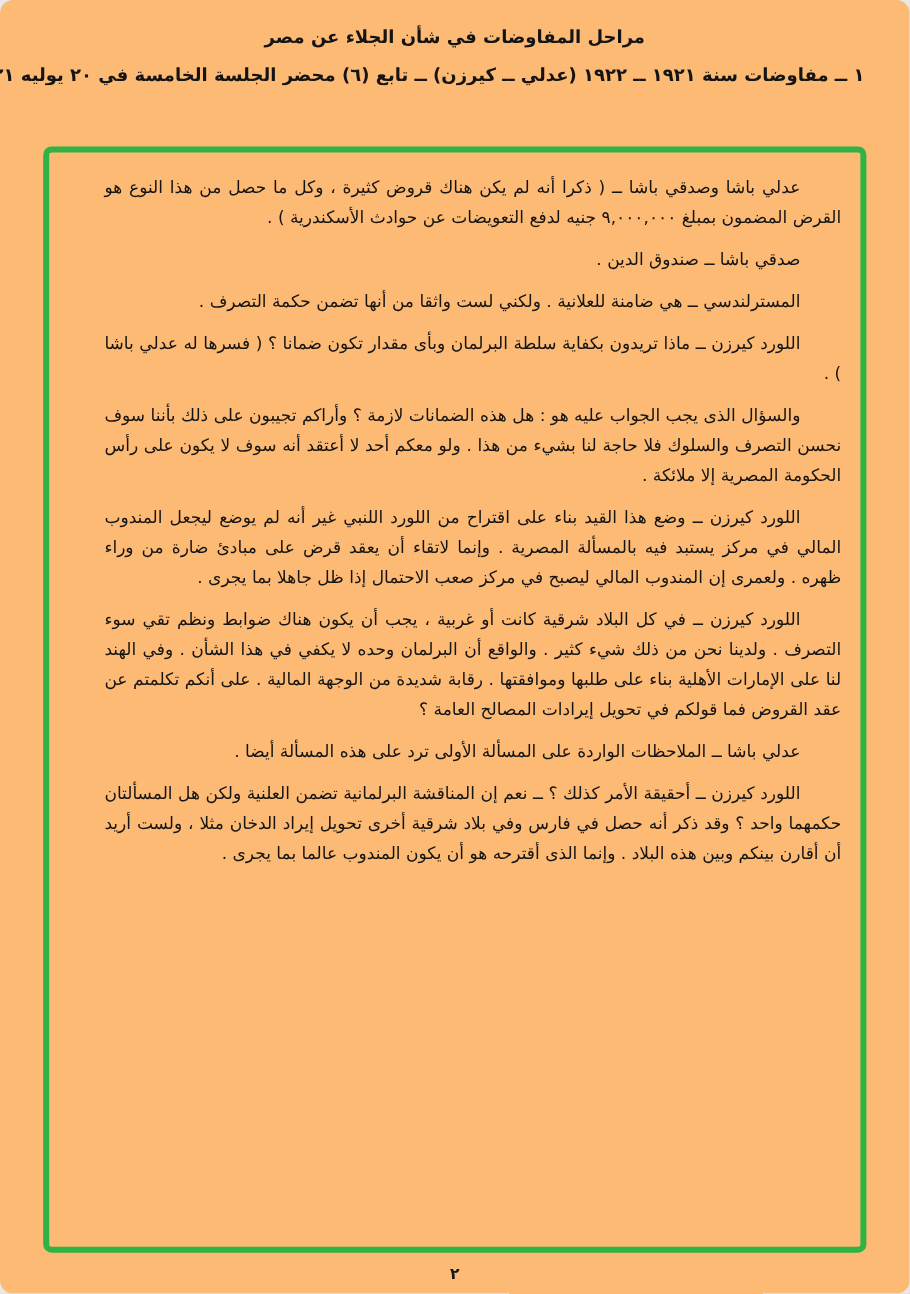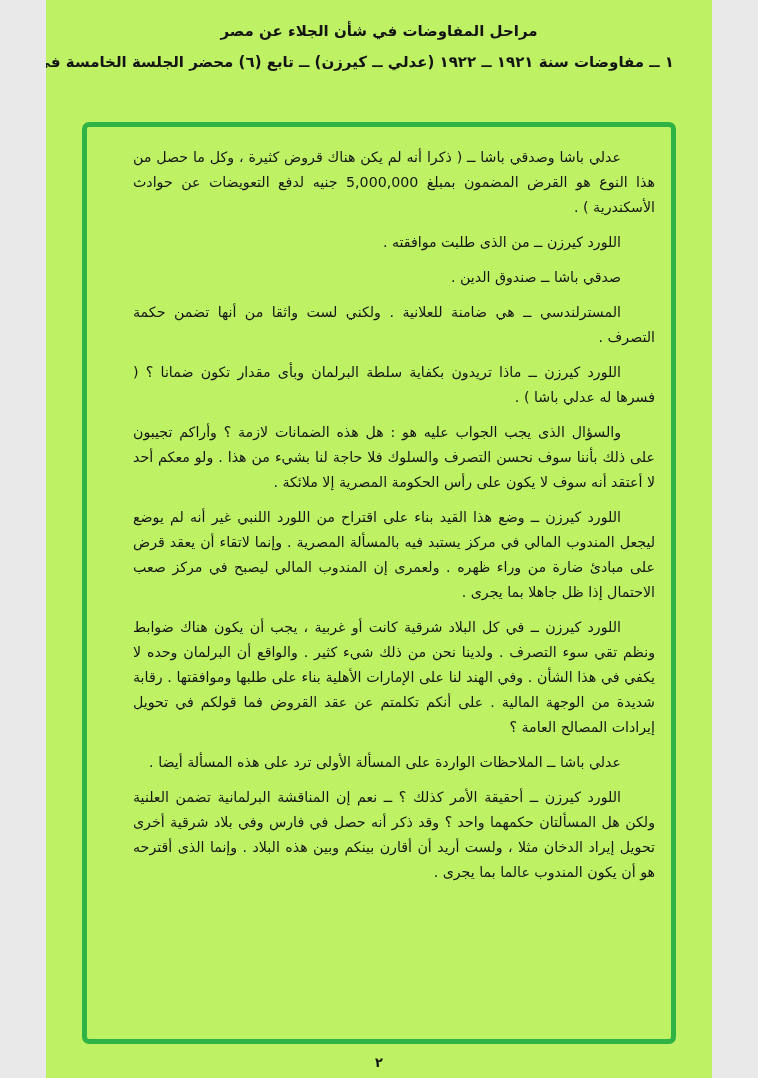--- a/index.html
+++ b/index.html
@@ -1,24 +1,25 @@
 <!DOCTYPE html>
 <html lang="ar" dir="rtl"><head>
 <meta charset="utf-8">
 <style>
   html,body{margin:0;padding:0;background:#e9e9e9;}
   .page{
     position:relative;
-    width:666px;height:1078px;
+    width:758px;height:1078px;
     margin:0 auto;
-    background:#bef264;
+    background:#fdba74;
     font-family:"DejaVu Sans",sans-serif;
     color:#141414;
     overflow:hidden;
     direction:rtl;
+    border-radius:11px;
   }
   .header{text-align:center;padding-top:22px;}
   .header-title{
     font-weight:bold;
     font-size:15px;
   }
   .header-line1{
     font-weight:bold;
     font-size:15px;
     margin-top:13px;
@@ -67,22 +68,21 @@
 
 <div class="page">
 
   <div class="header">
     <div class="header-title">مراحل المفاوضات في شأن الجلاء عن مصر</div>
     <div class="header-line1">١ ــ مفاوضات سنة ١٩٢١ ــ ١٩٢٢ (عدلي ــ كيرزن) ــ تابع (٦) محضر الجلسة الخامسة في ٢٠ يوليه ١٩٢١</div>
   </div>
 
   <div class="green-box">
     <div class="body-text">
-      <p class="para">عدلي باشا وصدقي باشا ــ ( ذكرا أنه لم يكن هناك قروض كثيرة ، وكل ما حصل من هذا النوع هو القرض المضمون بمبلغ 5,000,000 جنيه لدفع التعويضات عن حوادث الأسكندرية ) .</p>
-      <p class="para">اللورد كيرزن ــ من الذى طلبت موافقته .</p>
+      <p class="para">عدلي باشا وصدقي باشا ــ ( ذكرا أنه لم يكن هناك قروض كثيرة ، وكل ما حصل من هذا النوع هو القرض المضمون بمبلغ ٩,٠٠٠,٠٠٠ جنيه لدفع التعويضات عن حوادث الأسكندرية ) .</p>
       <p class="para">صدقي باشا ــ صندوق الدين .</p>
       <p class="para">المسترلندسي ــ هي ضامنة للعلانية . ولكني لست واثقا من أنها تضمن حكمة التصرف .</p>
       <p class="para">اللورد كيرزن ــ ماذا تريدون بكفاية سلطة البرلمان وبأى مقدار تكون ضمانا ؟ ( فسرها له عدلي باشا ) .</p>
       <p class="para">والسؤال الذى يجب الجواب عليه هو : هل هذه الضمانات لازمة ؟ وأراكم تجيبون على ذلك بأننا سوف نحسن التصرف والسلوك فلا حاجة لنا بشيء من هذا . ولو معكم أحد لا أعتقد أنه سوف لا يكون على رأس الحكومة المصرية إلا ملائكة .</p>
       <p class="para">اللورد كيرزن ــ وضع هذا القيد بناء على اقتراح من اللورد اللنبي غير أنه لم يوضع ليجعل المندوب المالي في مركز يستبد فيه بالمسألة المصرية . وإنما لاتقاء أن يعقد قرض على مبادئ ضارة من وراء ظهره . ولعمرى إن المندوب المالي ليصبح في مركز صعب الاحتمال إذا ظل جاهلا بما يجرى .</p>
       <p class="para">اللورد كيرزن ــ في كل البلاد شرقية كانت أو غربية ، يجب أن يكون هناك ضوابط ونظم تقي سوء التصرف . ولدينا نحن من ذلك شيء كثير . والواقع أن البرلمان وحده لا يكفي في هذا الشأن . وفي الهند لنا على الإمارات الأهلية بناء على طلبها وموافقتها . رقابة شديدة من الوجهة المالية . على أنكم تكلمتم عن عقد القروض فما قولكم في تحويل إيرادات المصالح العامة ؟</p>
       <p class="para">عدلي باشا ــ الملاحظات الواردة على المسألة الأولى ترد على هذه المسألة أيضا .</p>
       <p class="para">اللورد كيرزن ــ أحقيقة الأمر كذلك ؟ ــ نعم إن المناقشة البرلمانية تضمن العلنية ولكن هل المسألتان حكمهما واحد ؟ وقد ذكر أنه حصل في فارس وفي بلاد شرقية أخرى تحويل إيراد الدخان مثلا ، ولست أريد أن أقارن بينكم وبين هذه البلاد . وإنما الذى أقترحه هو أن يكون المندوب عالما بما يجرى .</p>
     </div>
   </div>

